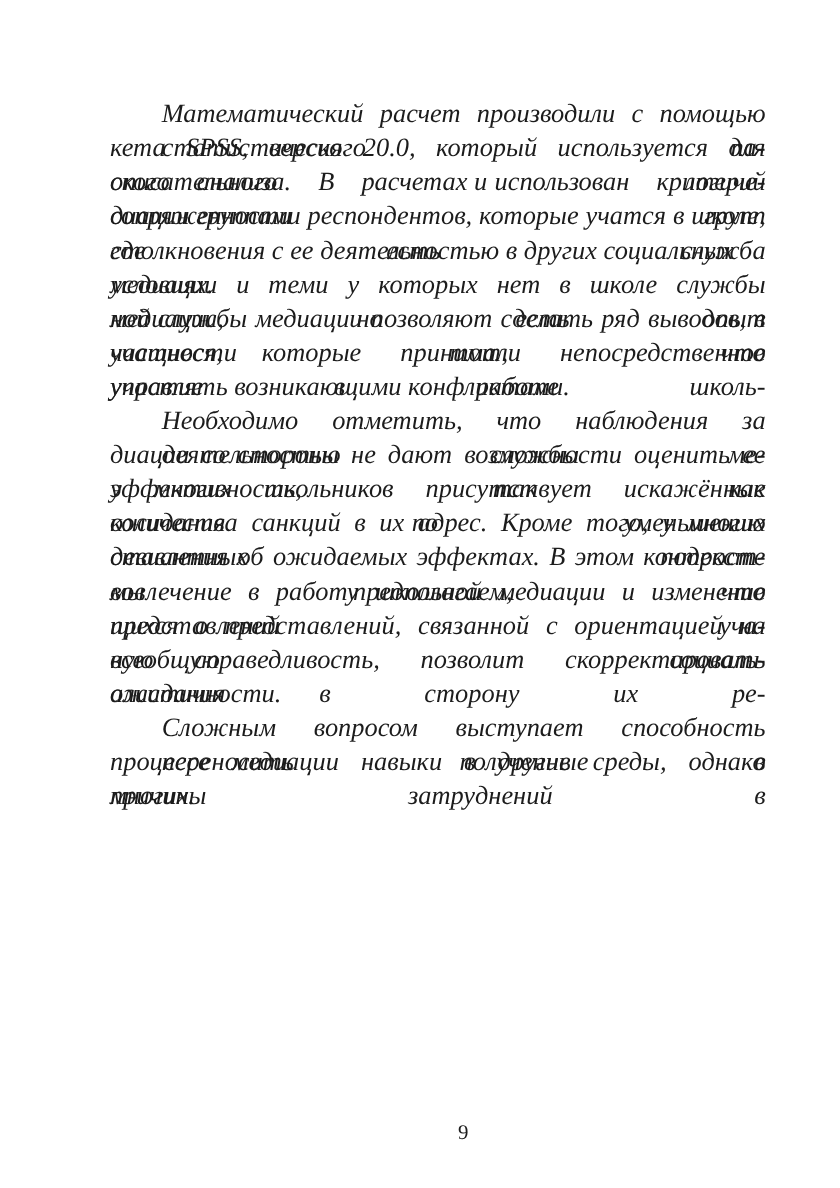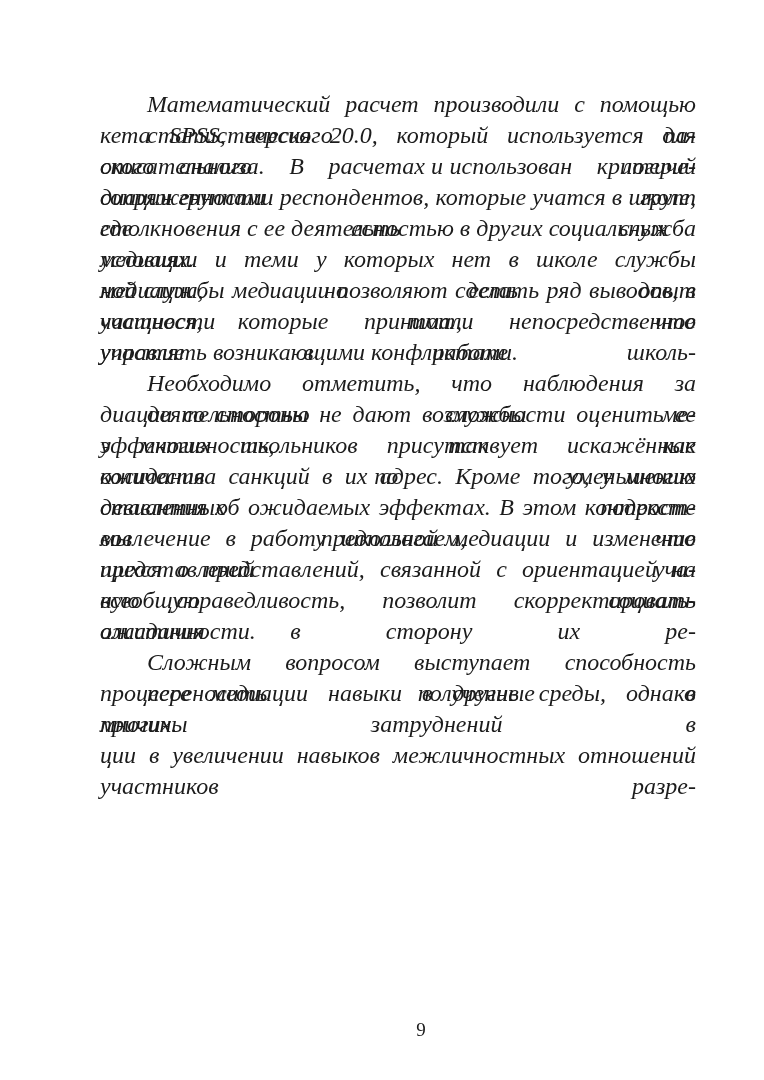--- a/index.html
+++ b/index.html
@@ -67,16 +67,15 @@
       <div class="line j">у многих школьников присутствует искажённые ожидания по уменьшению</div>
       <div class="line j">количества санкций в их адрес. Кроме того, у многих девиантных подрост-</div>
       <div class="line j">ставления об ожидаемых эффектах. В этом контексте мы предполагаем, что</div>
       <div class="line j">вовлечение в работу школьной медиации и изменение представлений уча-</div>
       <div class="line j">щихся о представлений, связанной с ориентацией на всеобщую социаль-</div>
       <div class="line j">ную справедливость, позволит скорректировать ожидания в сторону их ре-</div>
       <div class="line">алистичности.</div>
       <div class="line j first">Сложным вопросом выступает способность переносить полученные в</div>
       <div class="line j">процессе медиации навыки в другие среды, однако причины затруднений в</div>
       <div class="line">многих.</div>
-      <div class="line j">ции в увеличении навыков межличностных отношений участников разре-</div>
     </div>
   <div class="page-number">9</div>
 </div>
 
 </body></html>

